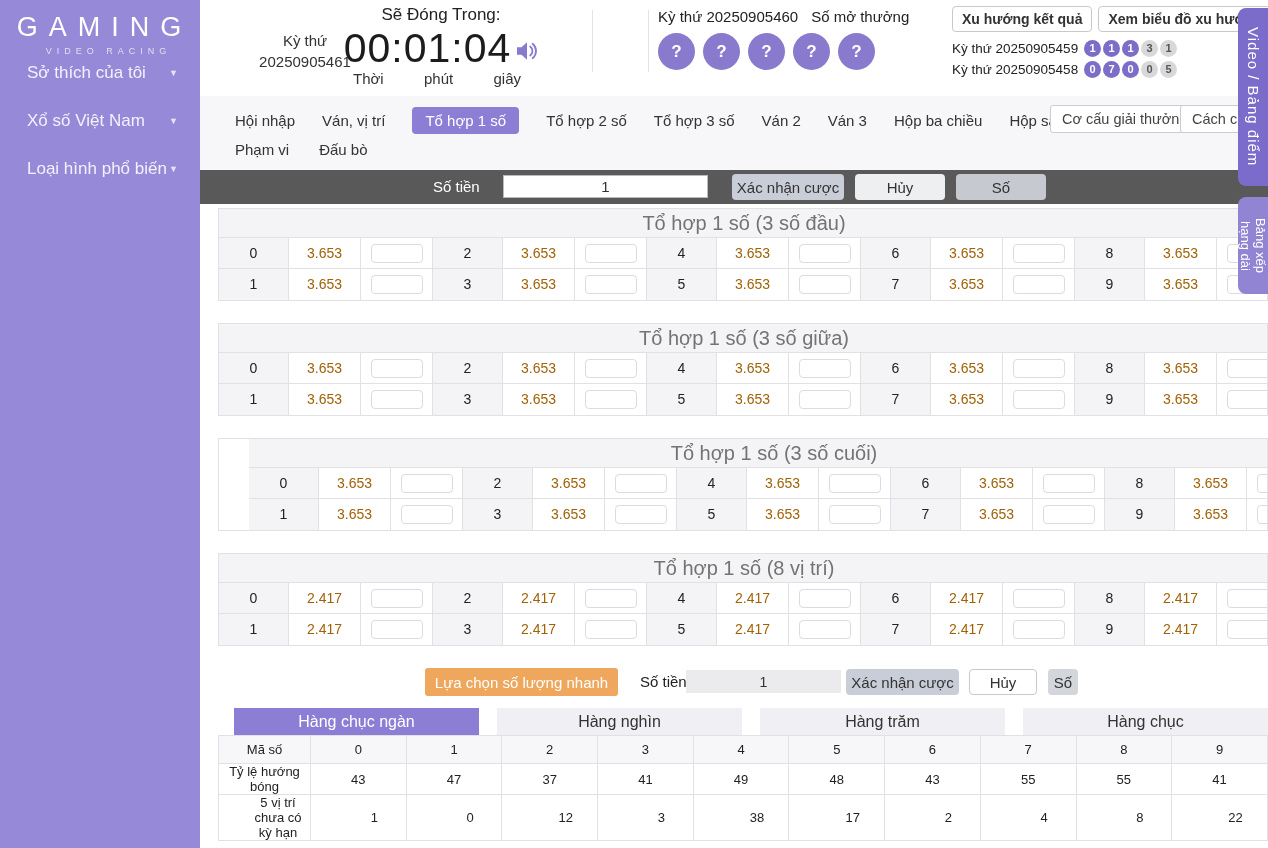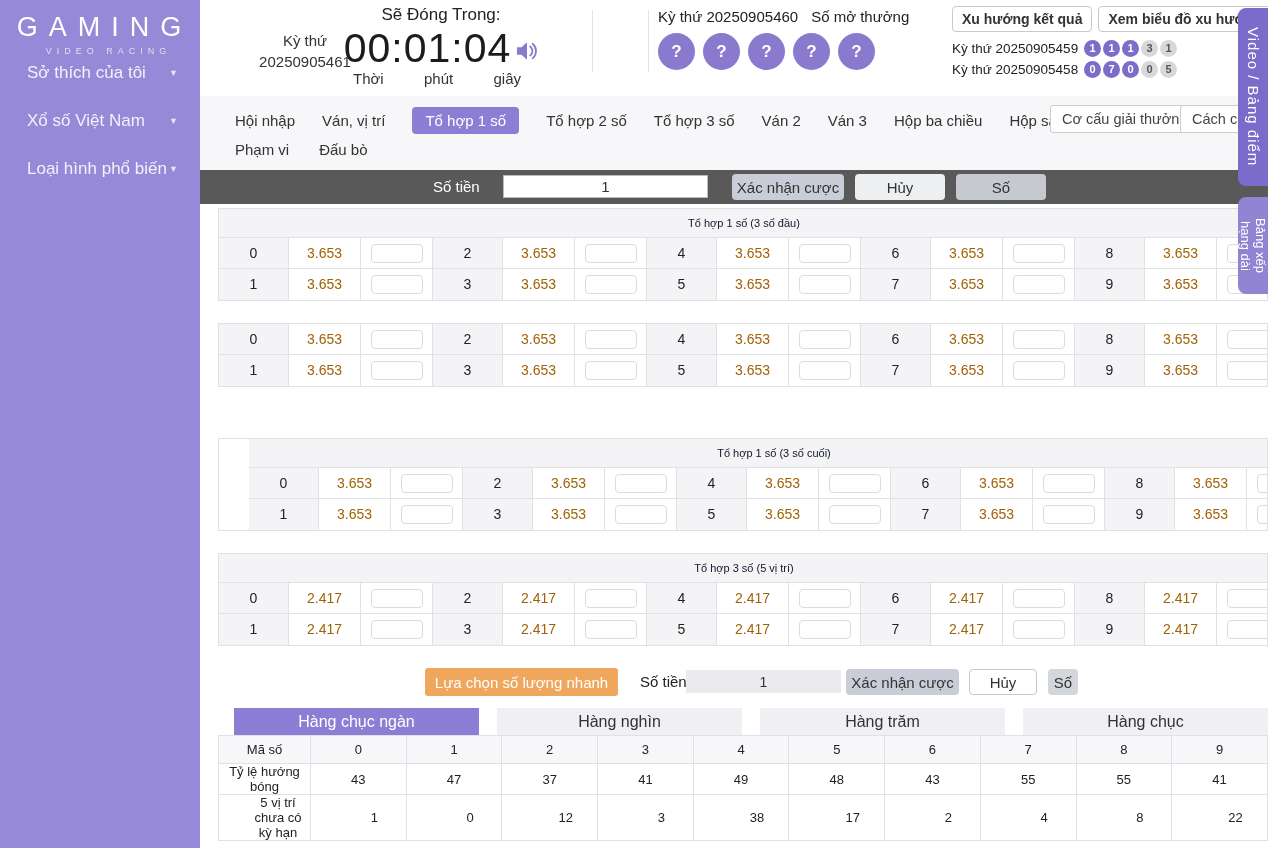--- a/index.html
+++ b/index.html
@@ -57,21 +57,21 @@
   
   .dark-bar { position:absolute; left:200px; top:170px; width:1068px; height:34px; background:#595959; }
   .db-label { position:absolute; left:233px; top:8px; color:#fff; font-size:15px; }
   .db-input { position:absolute; left:303px; top:5px; width:205px; height:23px; background:#fff; border:1px solid #bbb; text-align:center; font-size:15px; font-family:inherit; color:#333; }
   .db-btn { position:absolute; top:4px; height:26px; border:none; border-radius:4px; font-size:15px; color:#333; font-family:inherit; cursor:pointer; }
   .db-confirm { left:532px; width:112px; background:#c9cdd7; }
   .db-cancel { left:655px; width:90px; background:#edeff1; }
   .db-number { left:756px; width:90px; background:#c6c9cf; }
   
   .bt { position:absolute; left:218px; width:1050px; overflow:hidden; border:1px solid #e1e1e5; background:#fff; }
-  .bt-title { width:1050px; height:29px; line-height:29px; background:#f4f4f7; border-bottom:1px solid #e1e1e5; font-size:11px; color:#0f172a; text-align:center; }
+  .bt-title { width:1050px; height:29px; line-height:29px; background:#f4f4f7; border-bottom:1px solid #e1e1e5; font-size:20px; color:#737373; text-align:center; }
   .bt-row { display:flex; width:1070px; height:31px; }
   .bt-row.first { border-bottom:1px solid #e1e1e5; }
   .c-num { width:70px; background:#f4f4f7; border-right:1px solid #e1e1e5; text-align:center; line-height:30px; font-size:14px; color:#222; }
   .c-odds { width:72px; border-right:1px solid #e1e1e5; text-align:center; line-height:30px; font-size:14px; color:#a16207; background:#fff; }
   .c-in { width:72px; border-right:1px solid #e1e1e5; background:#fff; display:flex; align-items:center; justify-content:center; }
   .c-in input { width:52px; height:19px; border:1px solid #dcdce0; border-radius:4px; outline:none; text-align:center; font-family:inherit; }
   
   .quick-bar { position:absolute; left:200px; top:660px; width:1068px; height:44px; background:#fff; }
   .qb-orange { position:absolute; left:225px; top:8px; width:193px; height:28px; background:#efa75d; color:#fff; border:none; border-radius:3px; font-size:15px; font-family:inherit; cursor:pointer; }
   .qb-label { position:absolute; left:440px; top:13px; font-size:15px; color:#222; }
@@ -264,20 +264,21 @@
           <input type="text" style="">
         </div>
         <div class="c-num">9</div>
         <div class="c-odds">3.653</div>
         <div class="c-in">
           <input type="text" style="">
         </div>
       </div>
     </div>
     <div class="bt" style="top: 323px;">
+      <div class="bt-title">Tổ hợp 1 số (3 số giữa)</div>
       <div class="bt-row first">
         <div class="c-num">0</div>
         <div class="c-odds">3.653</div>
         <div class="c-in">
           <input type="text" style="">
         </div>
         <div class="c-num">2</div>
         <div class="c-odds">3.653</div>
         <div class="c-in">
           <input type="text" style="">
@@ -377,21 +378,21 @@
           <input type="text" style="">
         </div>
         <div class="c-num">9</div>
         <div class="c-odds">3.653</div>
         <div class="c-in">
           <input type="text" style="">
         </div>
       </div>
     </div>
     <div class="bt" style="top: 553px;">
-      <div class="bt-title">Tổ hợp 3 số (5 vị trí)</div>
+      <div class="bt-title">Tổ hợp 1 số (8 vị trí)</div>
       <div class="bt-row first">
         <div class="c-num">0</div>
         <div class="c-odds">2.417</div>
         <div class="c-in">
           <input type="text" style="">
         </div>
         <div class="c-num">2</div>
         <div class="c-odds">2.417</div>
         <div class="c-in">
           <input type="text" style="">

